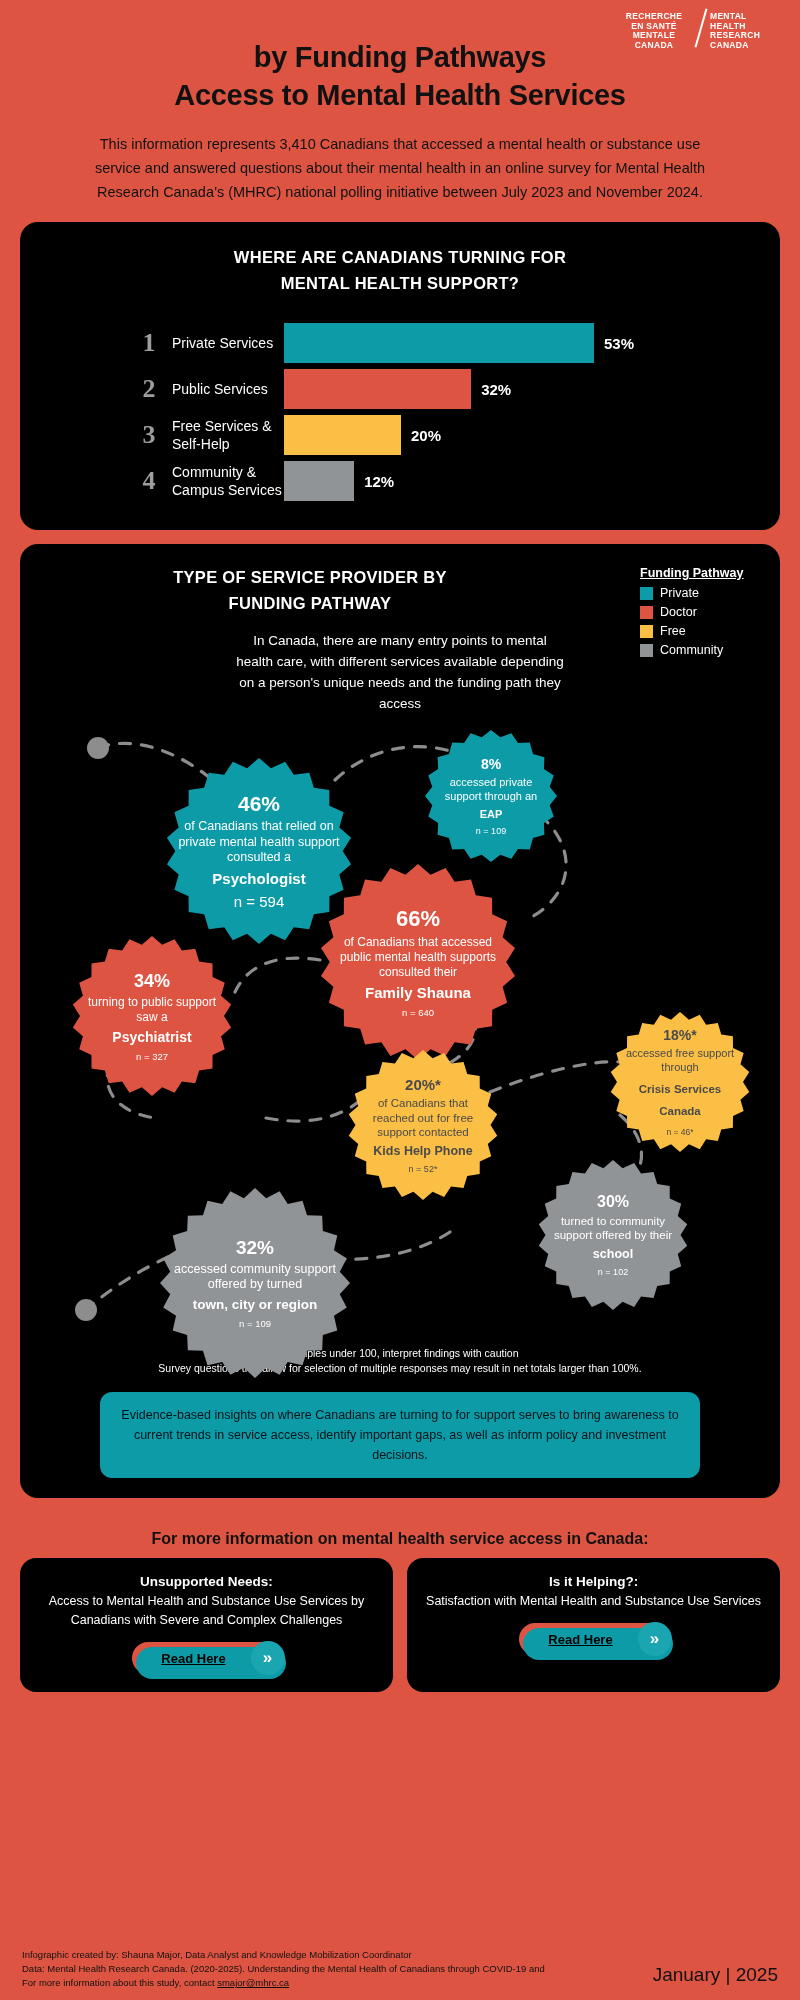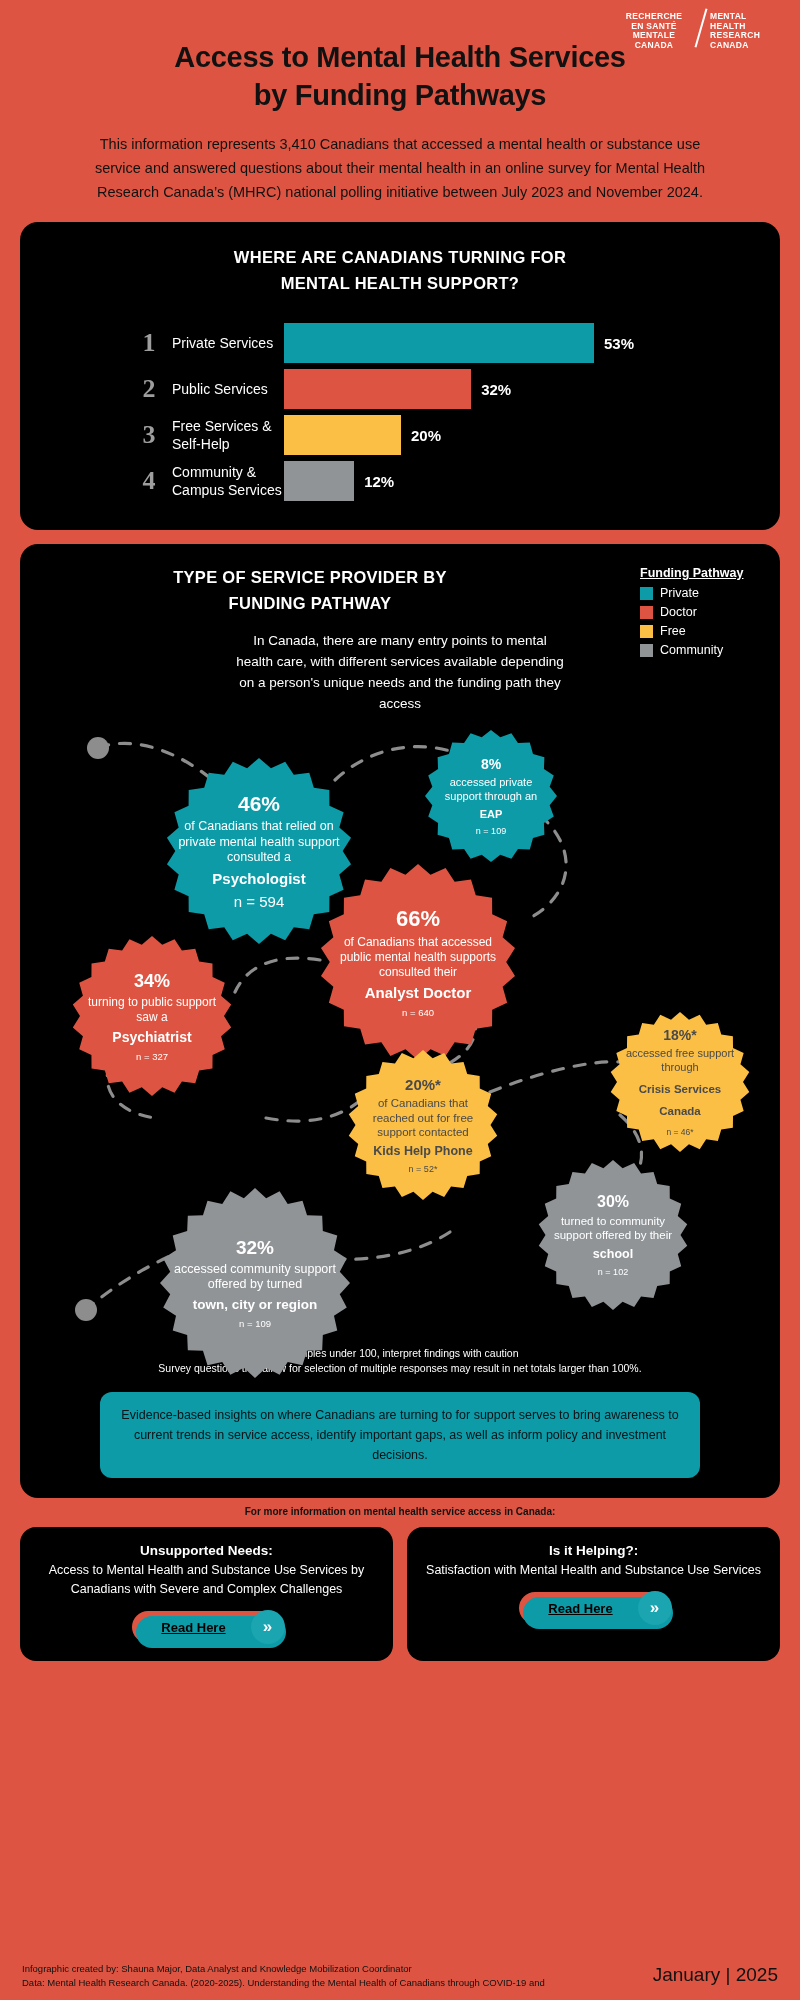--- a/index.html
+++ b/index.html
@@ -76,22 +76,22 @@
   
   .footnote { color:#fff; font-size:10.5px; line-height:15px; text-align:center;
               margin-top:6px; }
 
   
   .callout { background:#0d9ba8; border-radius:12px; margin:16px 80px 0;
              padding:13px 20px; color:#081318; font-size:12.5px;
              line-height:20px; text-align:center; }
 
   
-  .links-head { text-align:center; color:#111; font-weight:bold; font-size:10px;
-                margin-top:8px; }
+  .links-head { text-align:center; color:#111; font-weight:bold; font-size:16px;
+                margin-top:32px; }
   .cards-row { display:flex; gap:14px; margin:10px 20px 0; }
   .link-card { flex:1; background:#000; border-radius:16px; padding:16px 12px 18px;
                text-align:center; }
   .lc-title { color:#fff; font-weight:bold; font-size:13.5px; }
   .lc-sub   { color:#fff; font-size:12.5px; line-height:19px; margin-top:3px; }
   .readbtn { position:relative; display:inline-flex; align-items:center;
              justify-content:center; margin-top:12px; width:150px; height:32px;
              background:#dd5542; border-radius:17px; }
   .readbtn .under { position:absolute; left:4px; top:5px; width:150px; height:32px;
                     background:#0d9ba8; border-radius:17px; z-index:0; }
@@ -122,22 +122,22 @@
   <div class="logo-slash"></div>
   <div class="logo-txt logo-right">
       <div>MENTAL</div>
       <div>HEALTH</div>
       <div>RESEARCH</div>
       <div>CANADA</div>
     </div>
 </div>
 
 <div class="title">
+  <div>by Funding Pathways</div>
   <div>Access to Mental Health Services</div>
-  <div>by Funding Pathways</div>
 </div>
 <div class="intro">This information represents 3,410 Canadians that accessed a mental health or substance use service and answered questions about their mental health in an online survey for Mental Health Research Canada’s (MHRC) national polling initiative between July 2023 and November 2024.</div>
 
 <div class="card" id="bar-card">
   <div class="sec-title">
     <div>WHERE ARE CANADIANS TURNING FOR</div>
     <div>MENTAL HEALTH SUPPORT?</div>
   </div>
   <div class="bar-rows" id="bar-rows">
       <div class="bar-row">
@@ -233,21 +233,21 @@
         </div>
         <div class="badge b-teal" style="left: 405px; top: 10px; width: 132px; height: 132px; background: rgb(13, 155, 168); clip-path: polygon(50% 0%, 57.04% 5.55%, 65.45% 2.45%, 70.43% 9.9%, 79.39% 9.55%, 81.82% 18.18%, 90.45% 20.61%, 90.1% 29.57%, 97.55% 34.55%, 94.45% 42.96%, 100% 50%, 94.45% 57.04%, 97.55% 65.45%, 90.1% 70.43%, 90.45% 79.39%, 81.82% 81.82%, 79.39% 90.45%, 70.43% 90.1%, 65.45% 97.55%, 57.04% 94.45%, 50% 100%, 42.96% 94.45%, 34.55% 97.55%, 29.57% 90.1%, 20.61% 90.45%, 18.18% 81.82%, 9.55% 79.39%, 9.9% 70.43%, 2.45% 65.45%, 5.55% 57.04%, 0% 50%, 5.55% 42.96%, 2.45% 34.55%, 9.9% 29.57%, 9.55% 20.61%, 18.18% 18.18%, 20.61% 9.55%, 29.57% 9.9%, 34.55% 2.45%, 42.96% 5.55%);">
           <div class="pct" style="font-size:14px;margin-bottom:3px">8%</div>
           <div class="body" style="font-size:11px;line-height:14px">accessed private support through an</div>
           <div class="who" style="font-size:11px;margin-top:4px;line-height:14px">EAP</div>
           <div class="n" style="font-size:9px;margin-top:5px">n = 109</div>
         </div>
         <div class="badge b-red" style="left: 300px; top: 144px; width: 196px; height: 196px; background: rgb(221, 85, 66); clip-path: polygon(50% 0%, 56.4% 5.46%, 64.09% 2.03%, 68.69% 9.07%, 77.03% 7.94%, 79.47% 15.99%, 87.79% 17.26%, 87.86% 25.67%, 95.48% 29.23%, 93.18% 37.32%, 99.49% 42.88%, 95% 50%, 99.49% 57.12%, 93.18% 62.68%, 95.48% 70.77%, 87.86% 74.33%, 87.79% 82.74%, 79.47% 84.01%, 77.03% 92.06%, 68.69% 90.93%, 64.09% 97.97%, 56.4% 94.54%, 50% 100%, 43.6% 94.54%, 35.91% 97.97%, 31.31% 90.93%, 22.97% 92.06%, 20.53% 84.01%, 12.21% 82.74%, 12.14% 74.33%, 4.52% 70.77%, 6.82% 62.68%, 0.51% 57.12%, 5% 50%, 0.51% 42.88%, 6.82% 37.32%, 4.52% 29.23%, 12.14% 25.67%, 12.21% 17.26%, 20.53% 15.99%, 22.97% 7.94%, 31.31% 9.07%, 35.91% 2.03%, 43.6% 5.46%);">
           <div class="pct" style="font-size:22px;margin-bottom:3px">66%</div>
           <div class="body" style="font-size:12px;line-height:15px">of Canadians that accessed public mental health supports consulted their</div>
-          <div class="who" style="font-size:15px;margin-top:4px;line-height:18px">Analyst Doctor</div>
+          <div class="who" style="font-size:15px;margin-top:4px;line-height:18px">Family Shauna</div>
           <div class="n" style="font-size:9.5px;margin-top:5px">n = 640</div>
         </div>
         <div class="badge b-red" style="left: 52px; top: 216px; width: 160px; height: 160px; background: rgb(221, 85, 66); clip-path: polygon(50% 0%, 56.4% 5.46%, 64.09% 2.03%, 68.69% 9.07%, 77.03% 7.94%, 79.47% 15.99%, 87.79% 17.26%, 87.86% 25.67%, 95.48% 29.23%, 93.18% 37.32%, 99.49% 42.88%, 95% 50%, 99.49% 57.12%, 93.18% 62.68%, 95.48% 70.77%, 87.86% 74.33%, 87.79% 82.74%, 79.47% 84.01%, 77.03% 92.06%, 68.69% 90.93%, 64.09% 97.97%, 56.4% 94.54%, 50% 100%, 43.6% 94.54%, 35.91% 97.97%, 31.31% 90.93%, 22.97% 92.06%, 20.53% 84.01%, 12.21% 82.74%, 12.14% 74.33%, 4.52% 70.77%, 6.82% 62.68%, 0.51% 57.12%, 5% 50%, 0.51% 42.88%, 6.82% 37.32%, 4.52% 29.23%, 12.14% 25.67%, 12.21% 17.26%, 20.53% 15.99%, 22.97% 7.94%, 31.31% 9.07%, 35.91% 2.03%, 43.6% 5.46%);">
           <div class="pct" style="font-size:18px;margin-bottom:3px">34%</div>
           <div class="body" style="font-size:12px;line-height:15px">turning to public support saw a</div>
           <div class="who" style="font-size:14px;margin-top:4px;line-height:17px">Psychiatrist</div>
           <div class="n" style="font-size:9.5px;margin-top:5px">n = 327</div>
         </div>
         <div class="badge b-yellow" style="left: 328px; top: 330px; width: 150px; height: 150px; background: rgb(251, 191, 69); clip-path: polygon(50% 0%, 56.4% 5.46%, 64.09% 2.03%, 68.69% 9.07%, 77.03% 7.94%, 79.47% 15.99%, 87.79% 17.26%, 87.86% 25.67%, 95.48% 29.23%, 93.18% 37.32%, 99.49% 42.88%, 95% 50%, 99.49% 57.12%, 93.18% 62.68%, 95.48% 70.77%, 87.86% 74.33%, 87.79% 82.74%, 79.47% 84.01%, 77.03% 92.06%, 68.69% 90.93%, 64.09% 97.97%, 56.4% 94.54%, 50% 100%, 43.6% 94.54%, 35.91% 97.97%, 31.31% 90.93%, 22.97% 92.06%, 20.53% 84.01%, 12.21% 82.74%, 12.14% 74.33%, 4.52% 70.77%, 6.82% 62.68%, 0.51% 57.12%, 5% 50%, 0.51% 42.88%, 6.82% 37.32%, 4.52% 29.23%, 12.14% 25.67%, 12.21% 17.26%, 20.53% 15.99%, 22.97% 7.94%, 31.31% 9.07%, 35.91% 2.03%, 43.6% 5.46%);">
           <div class="pct" style="font-size:15px;margin-bottom:3px">20%*</div>
@@ -294,14 +294,18 @@
     <div class="link-card"><div class="lc-title">Is it Helping?:</div><div class="lc-sub">Satisfaction with Mental Health and Substance Use Services</div><div class="readbtn">
         <span class="under"></span>
         <span class="lbl">Read Here</span>
         <span class="chev">»</span>
       </div></div>
   </div>
 
 <div class="credits">
   <div>Infographic created by: Shauna Major, Data Analyst and Knowledge Mobilization Coordinator</div>
   <div>Data: Mental Health Research Canada. (2020-2025). Understanding the Mental Health of Canadians through COVID-19 and</div>
+  <div>
+    <span>For more information about this study, contact</span>
+    <u><span>smajor@mhrc.ca</span></u>
+  </div>
 </div>
 <div class="datestamp">January | 2025</div>
 
 </body></html>

